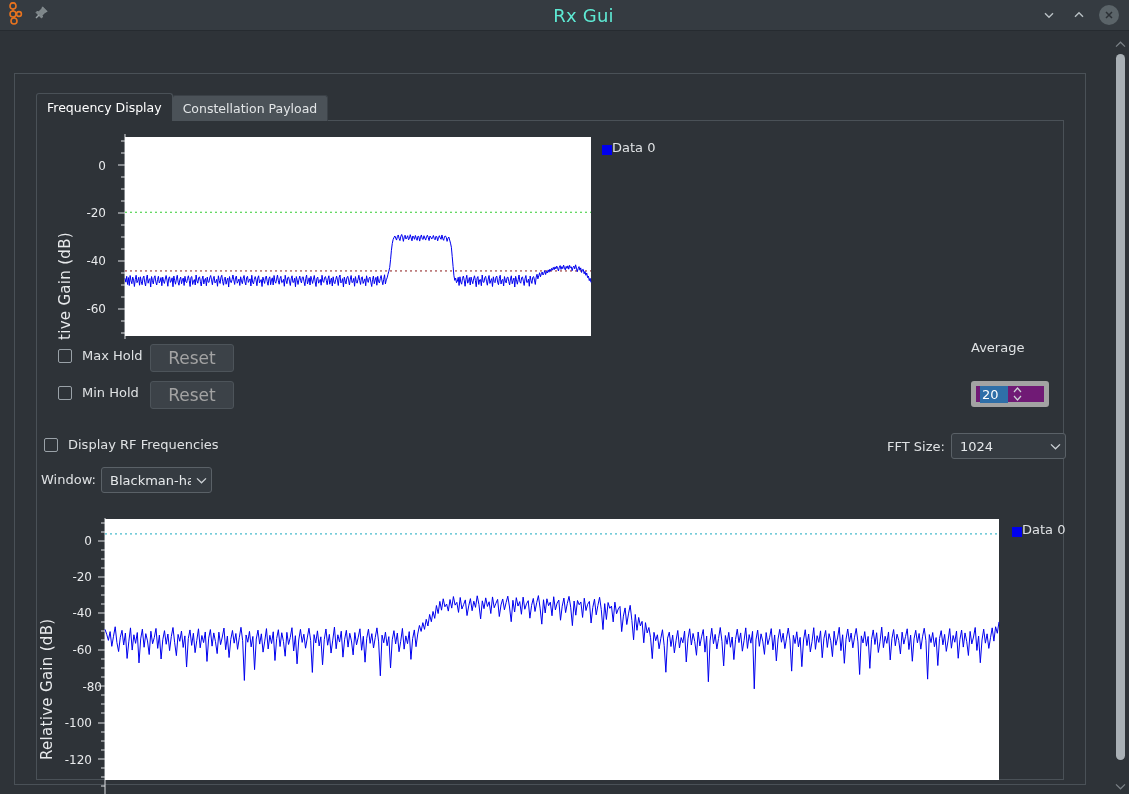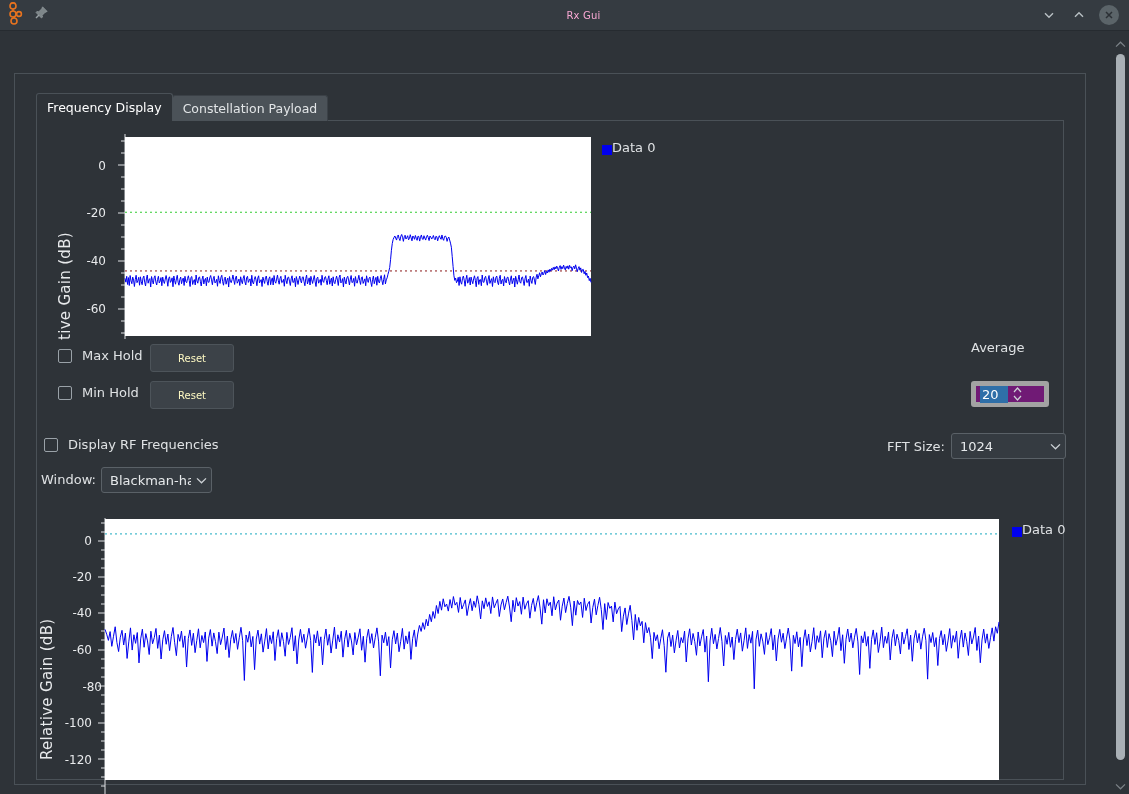--- a/index.html
+++ b/index.html
@@ -19,21 +19,21 @@
 
   
   .titlebar {
     position: absolute; left: 0; top: 0; width: 1129px; height: 30px;
     background: #353b41;
     display: flex; align-items: center;
     border-bottom: 1px solid #262b30;
   }
   .tb-left { display: flex; align-items: center; gap: 8px; padding-left: 8px; width: 120px; }
   .tb-title {
-    flex: 1; text-align: center; font-size: 10px; color: #f9a8d4;
+    flex: 1; text-align: center; font-size: 18px; color: #5eead4;
     letter-spacing: .2px;
   }
   .tb-right { display: flex; align-items: center; gap: 10px; padding-right: 10px; }
   .wbtn { width: 20px; height: 20px; display: flex; align-items: center; justify-content: center; cursor: pointer; }
   .wbtn svg { display: block; }
   .closebtn {
     width: 20px; height: 20px; border-radius: 50%;
     background: #5b6469; display: flex; align-items: center; justify-content: center;
     cursor: pointer;
   }
@@ -132,23 +132,23 @@
 
   
   .ctl-row { position: absolute; display: flex; align-items: center; }
   .chk {
     width: 14px; height: 14px; box-sizing: border-box;
     border: 1px solid #9aa2a8; background: #2e3338;
     border-radius: 2px; cursor: pointer; flex: none;
   }
   .chk-label { font-size: 13px; color: #dfe2e4; margin-left: 10px; white-space: nowrap; }
   .btn {
-    font-size: 10px;
+    font-size: 17px;
     background: #3c4248; border: 1px solid #4d545a; border-radius: 3px;
-    color: #fef9c3;
+    color: #a3a3a3;
     height: 26px; min-width: 78px;
     display: flex; align-items: center; justify-content: center;
     cursor: default;
   }
 
   .spin {
     position: absolute;
     width: 78px; height: 26px;
     background: #701a75; border: 5px solid #a3a3a3; border-radius: 3px;
     display: flex; align-items: center; box-sizing: border-box;

